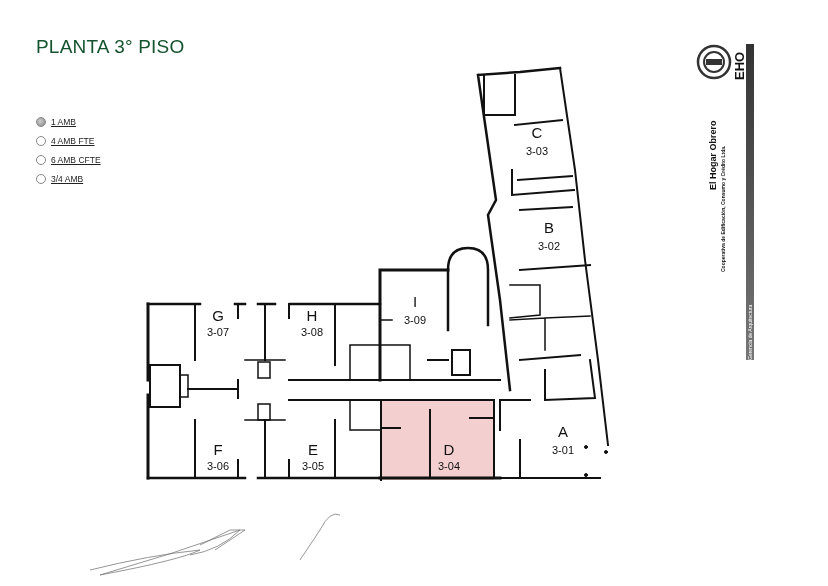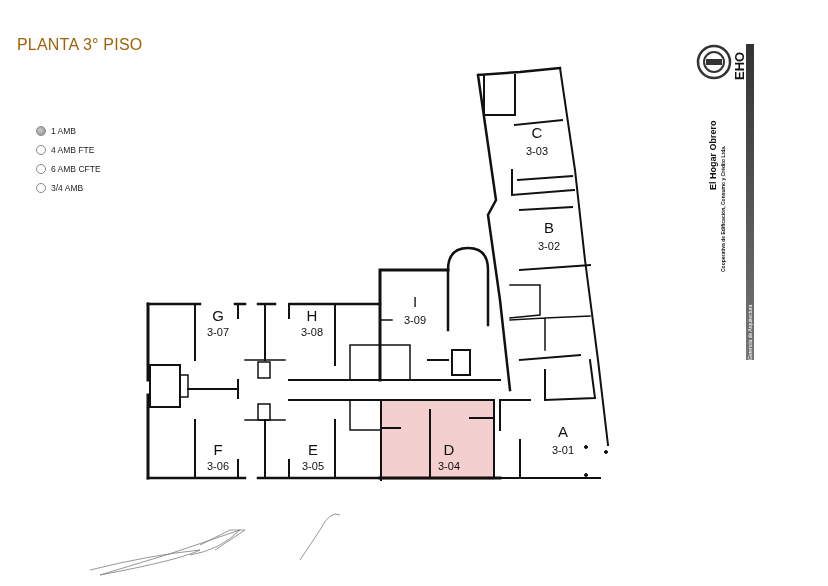--- a/index.html
+++ b/index.html
@@ -1,19 +1,19 @@
 <!DOCTYPE html>
 <html><head>
 <meta charset="utf-8">
 <style>
   html,body{margin:0;padding:0;background:#fff;}
   body{width:828px;height:586px;position:relative;overflow:hidden;font-family:"Liberation Sans",sans-serif;color:#111;}
-  .title{position:absolute;left:17px;top:36px;font-size:16px;letter-spacing:0.2px;color:#a16207;}
+  .title{position:absolute;left:36px;top:36px;font-size:19px;letter-spacing:0.2px;color:#14532d;}
   .legend{position:absolute;left:36px;top:117px;}
-  .legend-item{display:flex;align-items:flex-end;height:19px;font-size:8.5px;color:#222;}
+  .legend-item{display:flex;align-items:flex-start;height:19px;font-size:8.5px;color:#222;text-decoration:underline;}
   .dot{width:10px;height:10px;border-radius:50%;border:1px solid #888;margin-right:5px;box-sizing:border-box;background:#fff;}
   .dot.filled{background:radial-gradient(circle at 40% 40%,#ccc,#888);}
   svg.plan{position:absolute;left:0;top:0;}
   .unit-label{font-family:"Liberation Sans",sans-serif;fill:#111;text-anchor:middle;}
   .logo{position:absolute;left:696px;top:40px;width:62px;height:320px;}
   .vtext{position:absolute;transform-origin:left top;transform:rotate(-90deg);white-space:nowrap;}
 </style>
 </head>
 <body>
 

